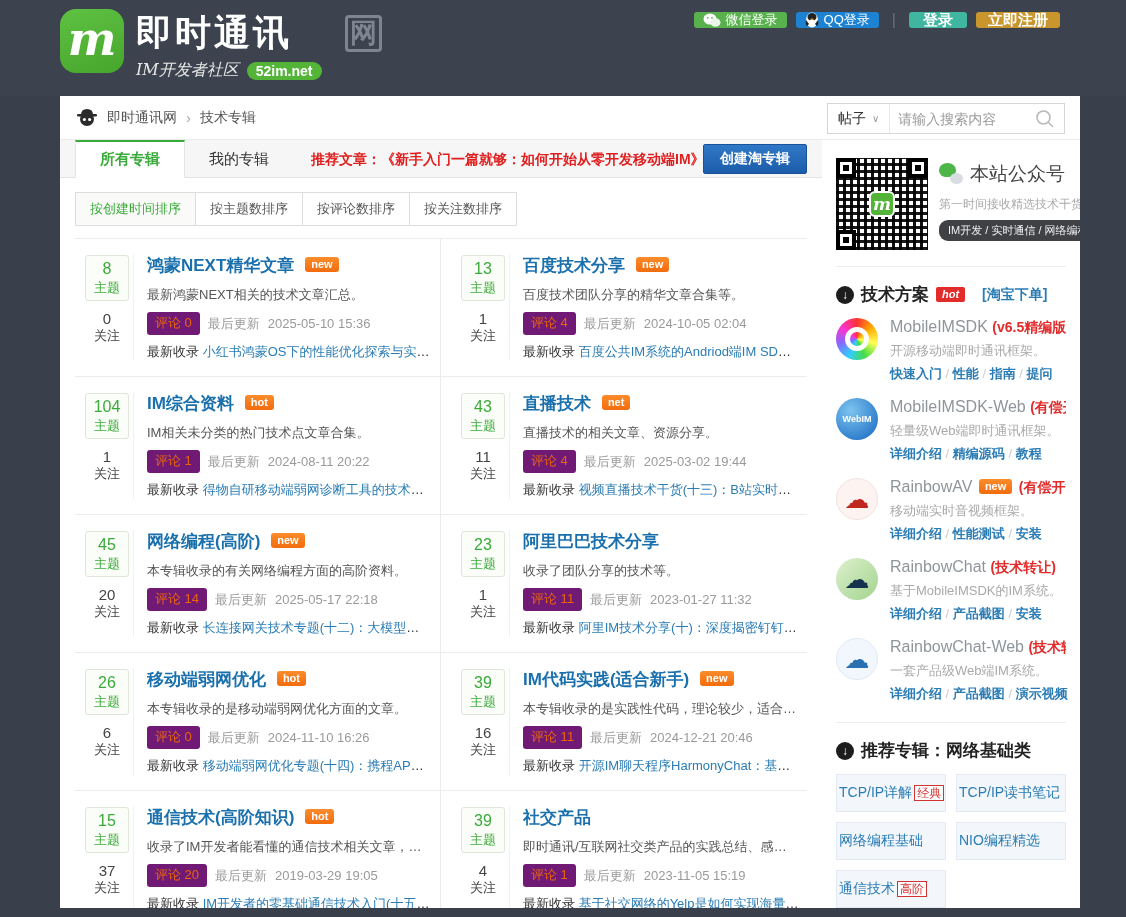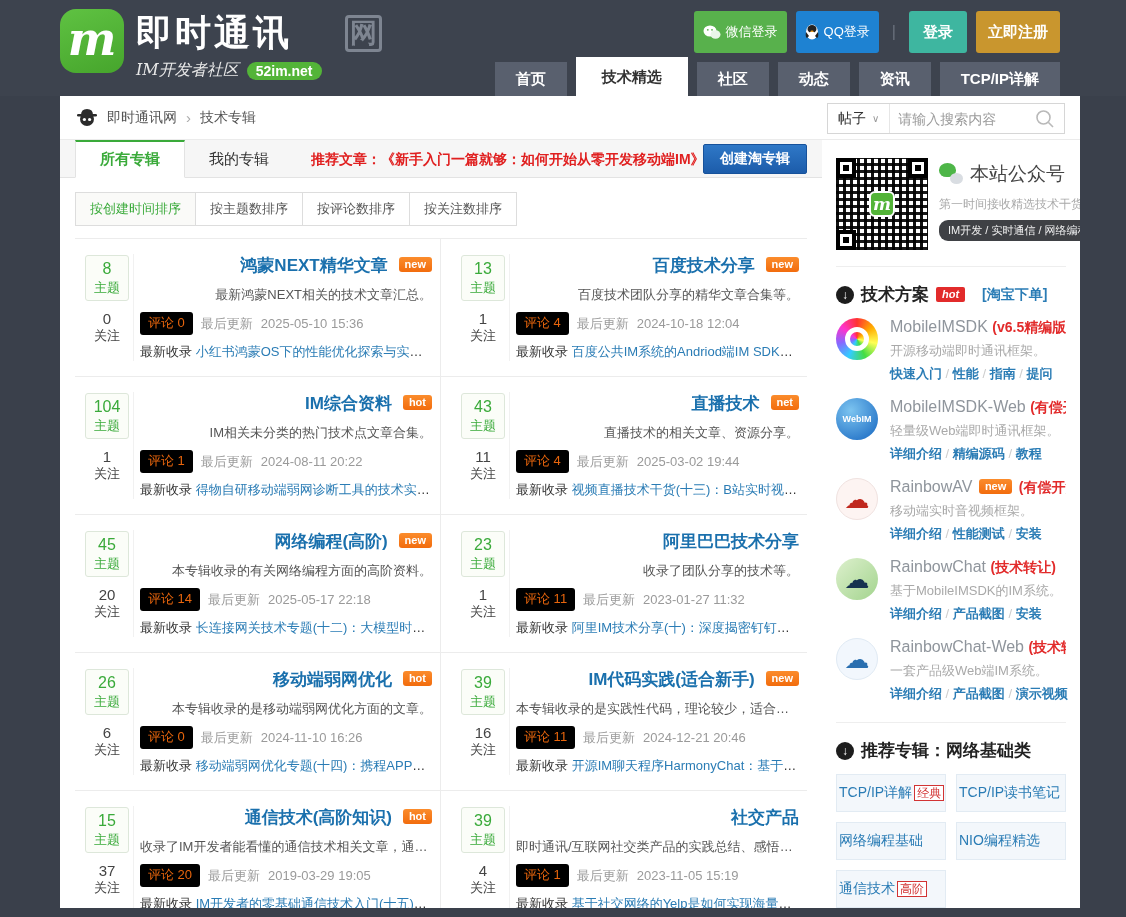--- a/index.html
+++ b/index.html
@@ -24,21 +24,21 @@
   .logo-text .site-title { display:flex; align-items:center; color:#fff; font-size:36px; font-weight:bold; letter-spacing:3px;gap:48px; }
   .site-title .boxed-char {
     color:#7e8591; border:3px solid #7e8591; border-radius:4px;
     font-size:27px; line-height:30px; width:37px; height:37px; text-align:center; letter-spacing:0; margin-left:5px;
   }
   .logo-sub { display:flex; align-items:center; gap:8px; margin-top:2px; }
   .logo-sub .sub-text { color:#e8e8e8; font-size:16px; font-style:italic; font-family:"DejaVu Serif",serif; }
   .logo-sub .domain-pill { background:#53b438; color:#fff; font-size:14px; font-weight:bold; padding:1px 9px; border-radius:10px; }
 
   .auth-row { position:absolute; top:11px; right:66px; display:flex; align-items:center; gap:9px; }
-  .auth-btn { height:42px; display:flex; align-items:center; gap:5px; padding:0 9px; border-radius:3px; color:#fff; font-size:13px; cursor:pointer; }
+  .auth-btn { height:16px; display:flex; align-items:center; gap:5px; padding:0 9px; border-radius:3px; color:#fff; font-size:13px; cursor:pointer; }
   .btn-wechat { background:#58b14c; }
   .btn-qq { background:#1e82d2; }
   .auth-sep { color:#6b727e; font-size:16px; margin:0 4px; }
   .btn-login { background:#3eb6a0; font-weight:bold; font-size:15px; padding:0 14px; }
   .btn-register { background:#c9962e; font-weight:bold; font-size:15px; padding:0 12px; }
 
   .main-nav { position:absolute; right:66px; bottom:0; display:flex; gap:9px; align-items:flex-end; }
   .nav-tab { background:#59606e; color:#fff; font-size:15px; font-weight:bold; line-height:34px; height:34px; padding:0 21px; text-align:center; cursor:pointer; }
   .nav-tab.active { background:#fff; color:#333; height:39px; line-height:39px; padding:0 26px; }
 
@@ -85,28 +85,28 @@
   .album-grid { margin:0 15px; border-top:1px solid #ececec; display:grid; grid-template-columns:1fr 1fr; }
   .album-cell { display:flex; padding:15px 8px 15px 0; border-bottom:1px solid #ececec; overflow:hidden; }
   .album-cell:nth-child(odd) { border-right:1px solid #ececec; }
   .album-cell:nth-child(even) { padding-left:10px; }
   .album-stats { width:58px; flex-shrink:0; text-align:center; }
   .topic-box { margin:1px 4px 9px 10px; border:1px solid #dde7da; background:#fbfdf8; border-radius:3px; padding:4px 0 3px; }
   .topic-num { color:#3aaa3a; font-size:16px; }
   .topic-label { color:#3aaa3a; font-size:13px; margin-top:1px; }
   .follow-num { color:#444; font-size:15px; margin-left:6px; }
   .follow-label { color:#444; font-size:13px; margin-left:6px; }
-  .album-content { flex:1; min-width:0; border-left:1px solid #f1f1f1; padding-left:6px;text-align:right; }
+  .album-content { flex:1; min-width:0; border-left:1px solid #f1f1f1; padding-left:13px; }
   .a-title-row { white-space:nowrap; overflow:hidden; }
   .a-title { color:#1a70ad; font-weight:bold; font-size:17px; }
   .a-badge { display:inline-block; background:linear-gradient(#fb8c2c,#f26c0d); color:#fff; font-size:11px; font-weight:bold; border-radius:3px; padding:1px 6px 2px; margin-left:7px; vertical-align:3px; }
   .a-badge:empty { display:none; }
   .a-desc { margin-top:9px; font-size:13px; color:#555; white-space:nowrap; overflow:hidden; text-overflow:ellipsis; }
   .a-meta { margin-top:8px; font-size:13px; color:#9a9a9a; display:flex; align-items:center; gap:8px; white-space:nowrap; }
-  .comment-badge { background:#000000; color:#e8650c; padding:2px 8px 3px; border-radius:3px; font-size:13px; }
+  .comment-badge { background:#701a75; color:#e8650c; padding:2px 8px 3px; border-radius:3px; font-size:13px; }
   .a-latest { margin-top:8px; font-size:13px; color:#333; white-space:nowrap; overflow:hidden; text-overflow:ellipsis; }
   .a-latest a { color:#2a7cb5; }
 
   
   .wx-block { display:flex; gap:11px; padding-bottom:16px; border-bottom:1px solid #eee; }
   .qr { position:relative; width:92px; height:92px; flex-shrink:0;
     background:
       repeating-linear-gradient(0deg, rgba(0,0,0,.9) 0 3px, transparent 3px 7px),
       repeating-linear-gradient(90deg, #111 0 3px, #fff 3px 7px);
   }
@@ -192,33 +192,20 @@
           <path d="M1 8 Q0 13 2 14 L4 12Z" fill="#222"></path>
           <path d="M13 8 Q14 13 12 14 L10 12Z" fill="#222"></path>
         </svg>
       <span>QQ登录</span>
     </div>
     <span class="auth-sep">|</span>
     <div class="auth-btn btn-login">登录</div>
     <div class="auth-btn btn-register">立即注册</div>
   </div>
 
-  <div class="main-nav" id="main-nav">
-  <div class="nav-tab">首页</div>
-
-  <div class="nav-tab active">技术精选</div>
-
-  <div class="nav-tab">社区</div>
-
-  <div class="nav-tab">动态</div>
-
-  <div class="nav-tab">资讯</div>
-
-  <div class="nav-tab">TCP/IP详解</div>
-</div>
 </div>
 
 <div class="content">
 
   <div class="breadcrumb-bar">
     <span class="spy-icon">
       <svg width="22" height="20" viewBox="0 0 22 20">
           <circle cx="11" cy="11" r="7" fill="#2b2b2b"></circle>
           <rect x="1" y="6" width="20" height="2.6" rx="1.3" fill="#2b2b2b"></rect>
           <path d="M5 7 Q5 1 11 1 Q17 1 17 7Z" fill="#2b2b2b"></path>
@@ -303,21 +290,21 @@
     </div>
     <div class="album-content">
       <div class="a-title-row">
         <a class="a-title">百度技术分享</a>
         <span class="a-badge">new</span>
       </div>
       <div class="a-desc">百度技术团队分享的精华文章合集等。</div>
       <div class="a-meta">
         <span class="comment-badge">评论 4</span>
         <span>最后更新</span>
-        <span>2024-10-18 12:04</span>
+        <span>2024-10-05 02:04</span>
       </div>
       <div class="a-latest">
         <span>最新收录 </span><a>百度公共IM系统的Andriod端IM SDK组件...</a>
       </div>
     </div>
   </div>
 
   <div class="album-cell">
     <div class="album-stats">
       <div class="topic-box">

